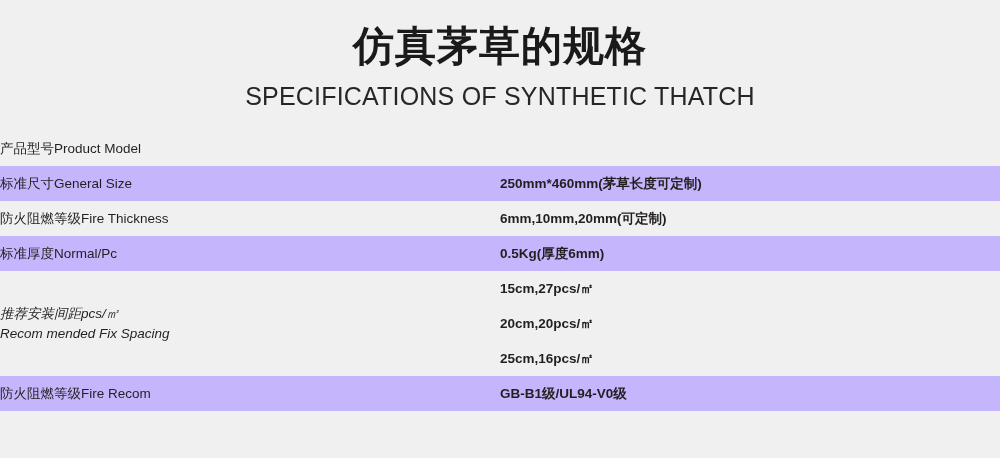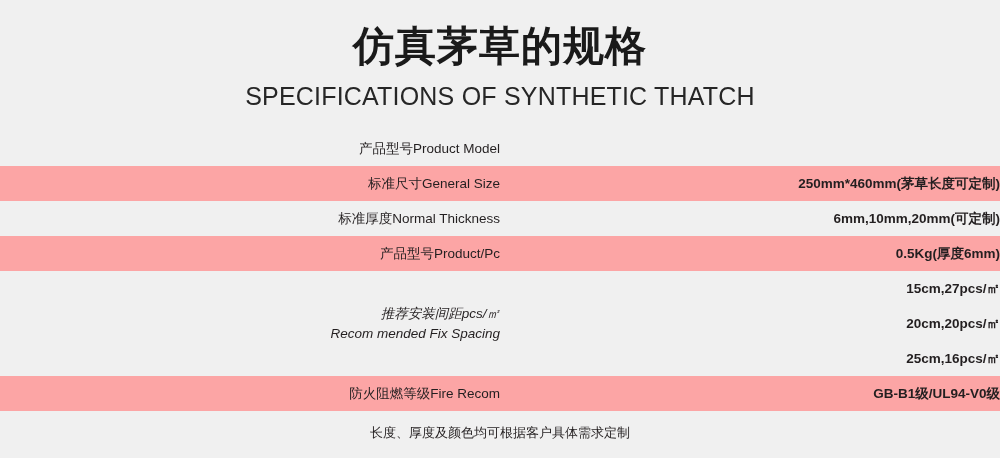--- a/index.html
+++ b/index.html
@@ -41,32 +41,32 @@
     margin: 10px 0 0 0;
     line-height: 1.2;
   }
   .spec-table {
     width: 1000px;
     border-collapse: collapse;
     margin-top: 20px;
     table-layout: fixed;
   }
   .spec-table td {
-    text-align: right;
+    text-align: left;
     vertical-align: middle;
     font-size: 13.5px;
     color: #231f20;
     padding: 0;
     height: 35px;
     line-height: 1.45;
   }
   .col-label { width: 500px; }
   .col-value { width: 500px; font-weight: bold; }
   .row-light td { background: #f0f0f0; }
-  .row-dark td  { background: #fca5a5; }
+  .row-dark td  { background: #c4b5fd; }
   .cell-multiline {
     white-space: pre-line;
     font-style: italic;
   }
   .sub-row td {
     height: 35px;
   }
   .footer-note {
     text-align: center;
     font-size: 13px;
@@ -89,40 +89,39 @@
     <tbody>
       <tr class="row-light">
         <td class="col-label">产品型号Product Model</td>
         <td class="col-value"></td>
       </tr>
       <tr class="row-dark">
         <td class="col-label">标准尺寸General Size</td>
         <td class="col-value">250mm*460mm(茅草长度可定制)</td>
       </tr>
       <tr class="row-light">
-        <td class="col-label">标准厚度Normal Thickness</td>
+        <td class="col-label">防火阻燃等级Fire Thickness</td>
         <td class="col-value">6mm,10mm,20mm(可定制)</td>
       </tr>
       <tr class="row-dark">
-        <td class="col-label">产品型号Product/Pc</td>
+        <td class="col-label">标准厚度Normal/Pc</td>
         <td class="col-value">0.5Kg(厚度6mm)</td>
       </tr>
       <tr class="row-light sub-row">
         <td class="col-label cell-multiline" rowspan="3">推荐安装间距pcs/㎡
 Recom mended Fix Spacing</td>
         <td class="col-value">15cm,27pcs/㎡</td>
       </tr>
       <tr class="row-light sub-row">
         <td class="col-value">20cm,20pcs/㎡</td>
       </tr>
       <tr class="row-light sub-row">
         <td class="col-value">25cm,16pcs/㎡</td>
       </tr>
       <tr class="row-dark">
         <td class="col-label">防火阻燃等级Fire Recom</td>
         <td class="col-value">GB-B1级/UL94-V0级</td>
       </tr>
     </tbody>
   </table>
 
-  <div class="footer-note">长度、厚度及颜色均可根据客户具体需求定制</div>
 
 </div>
 
 </body></html>

